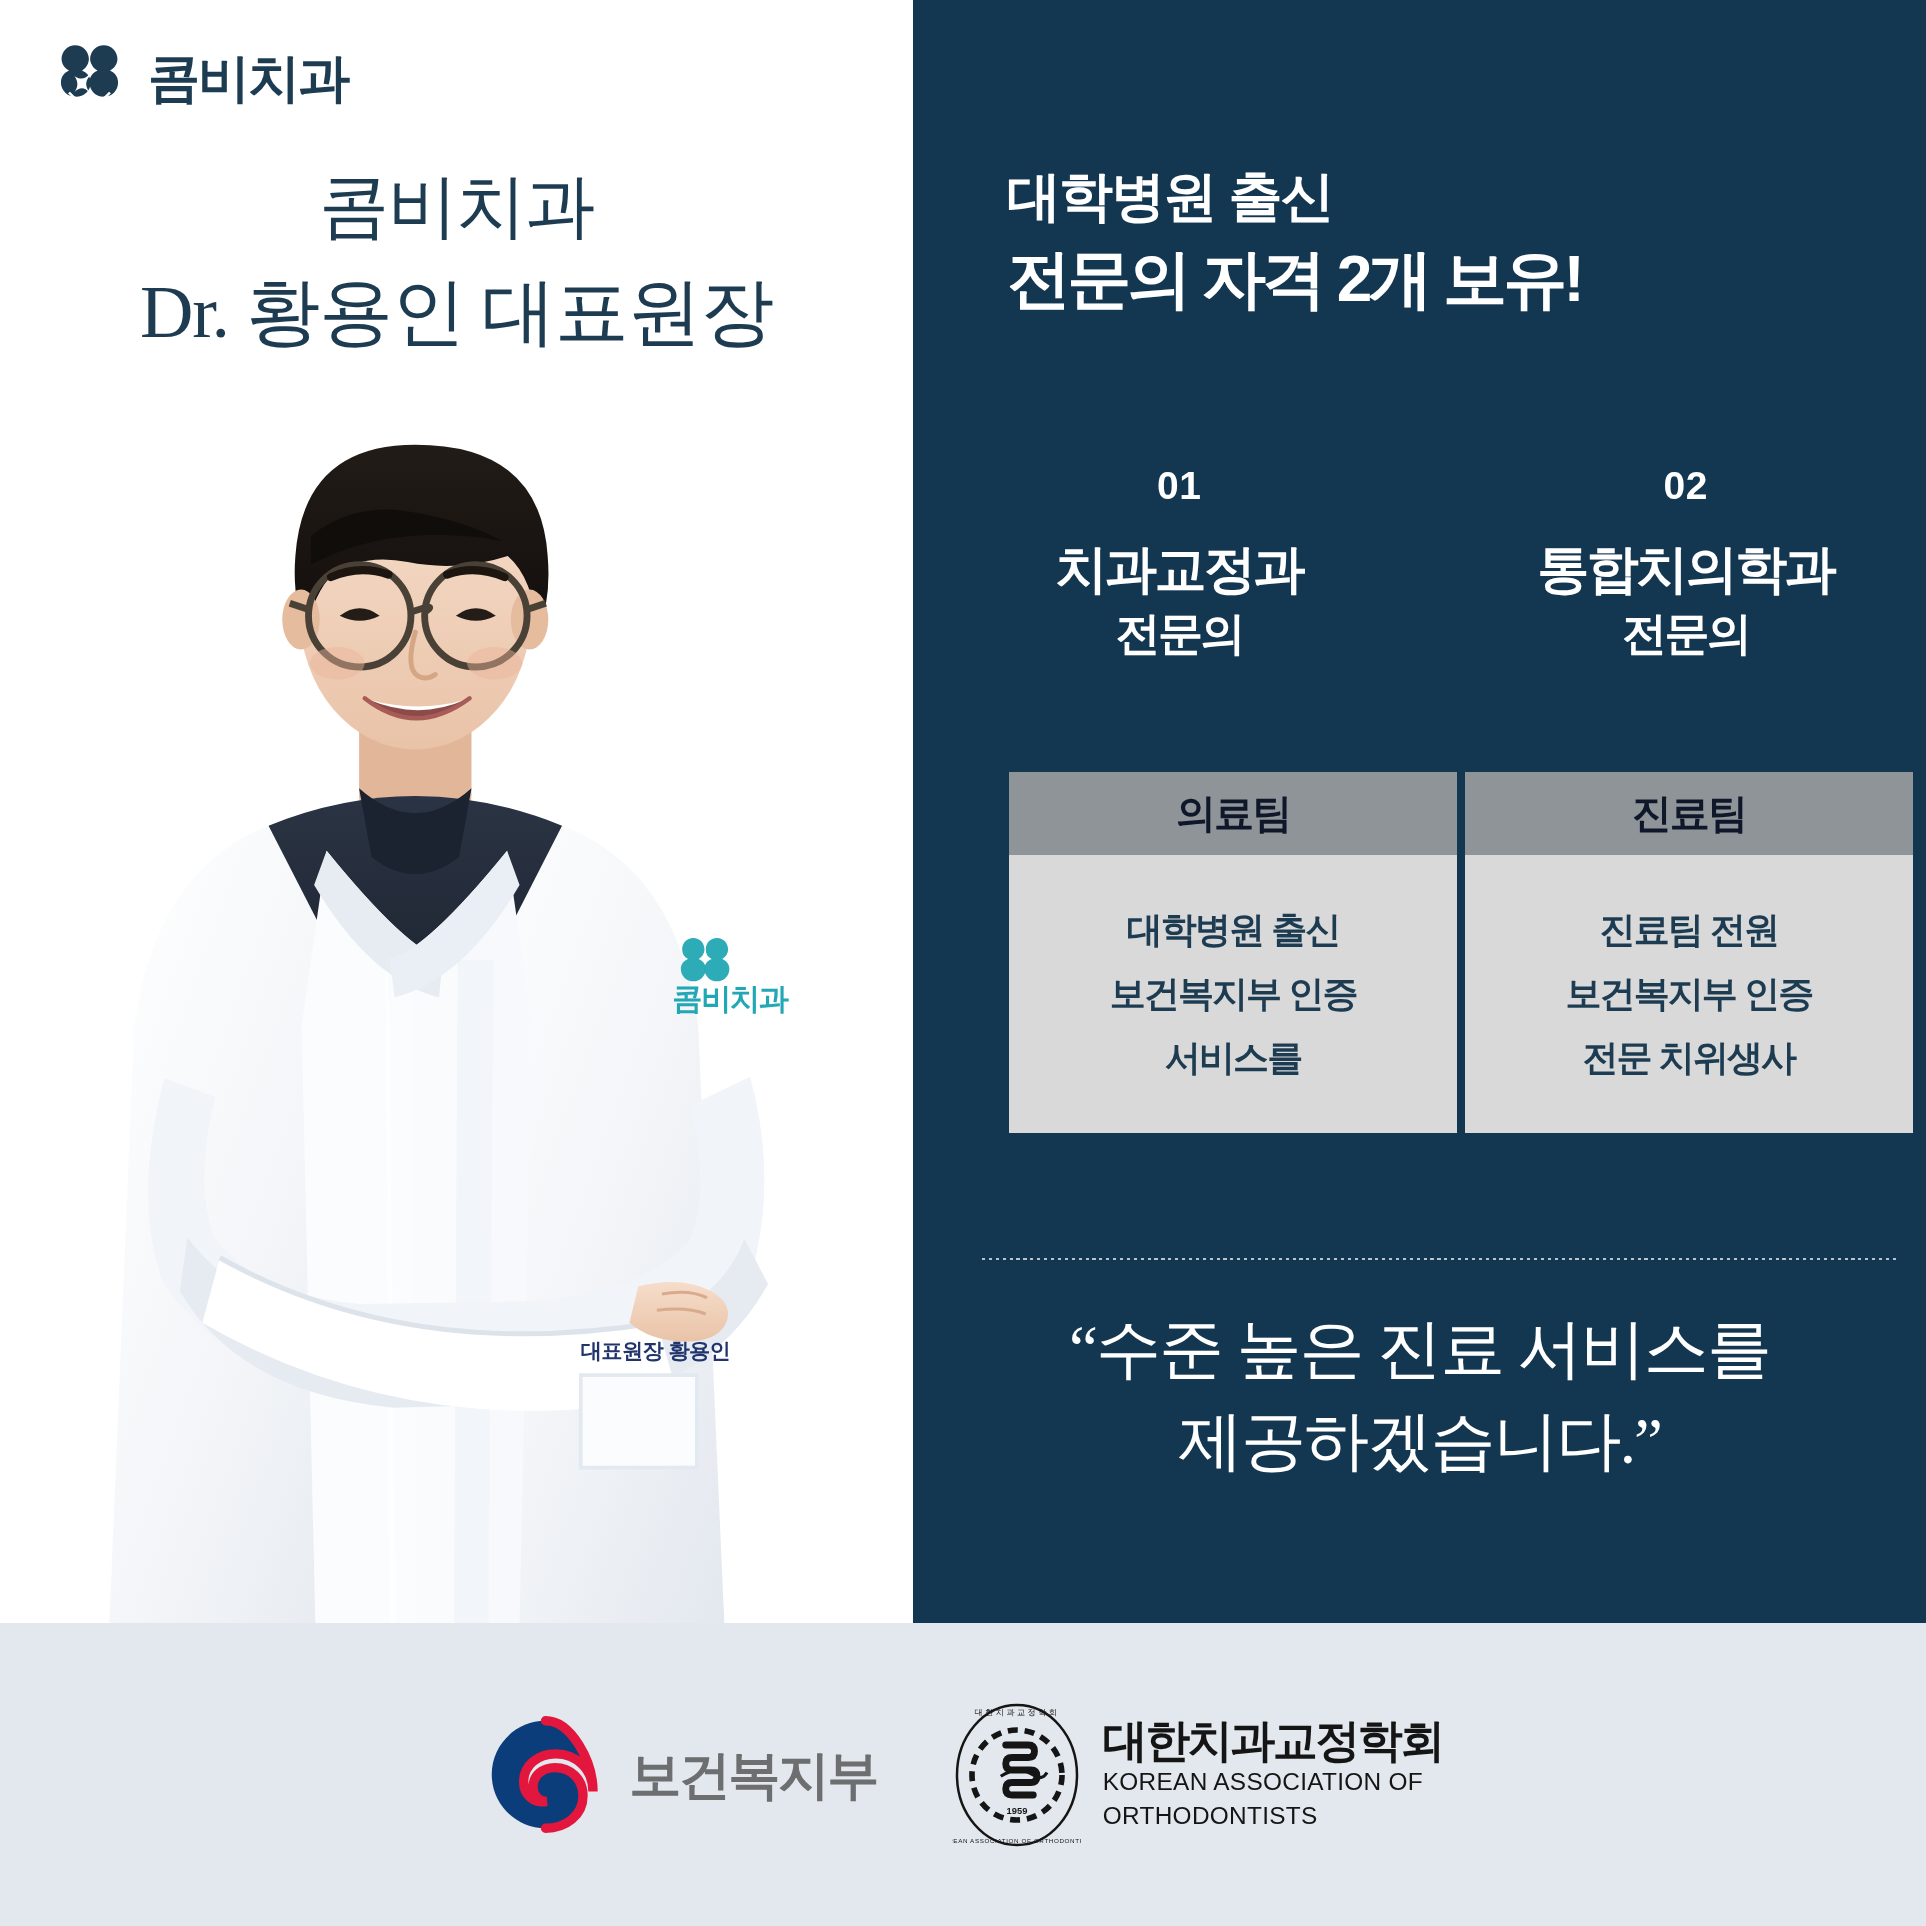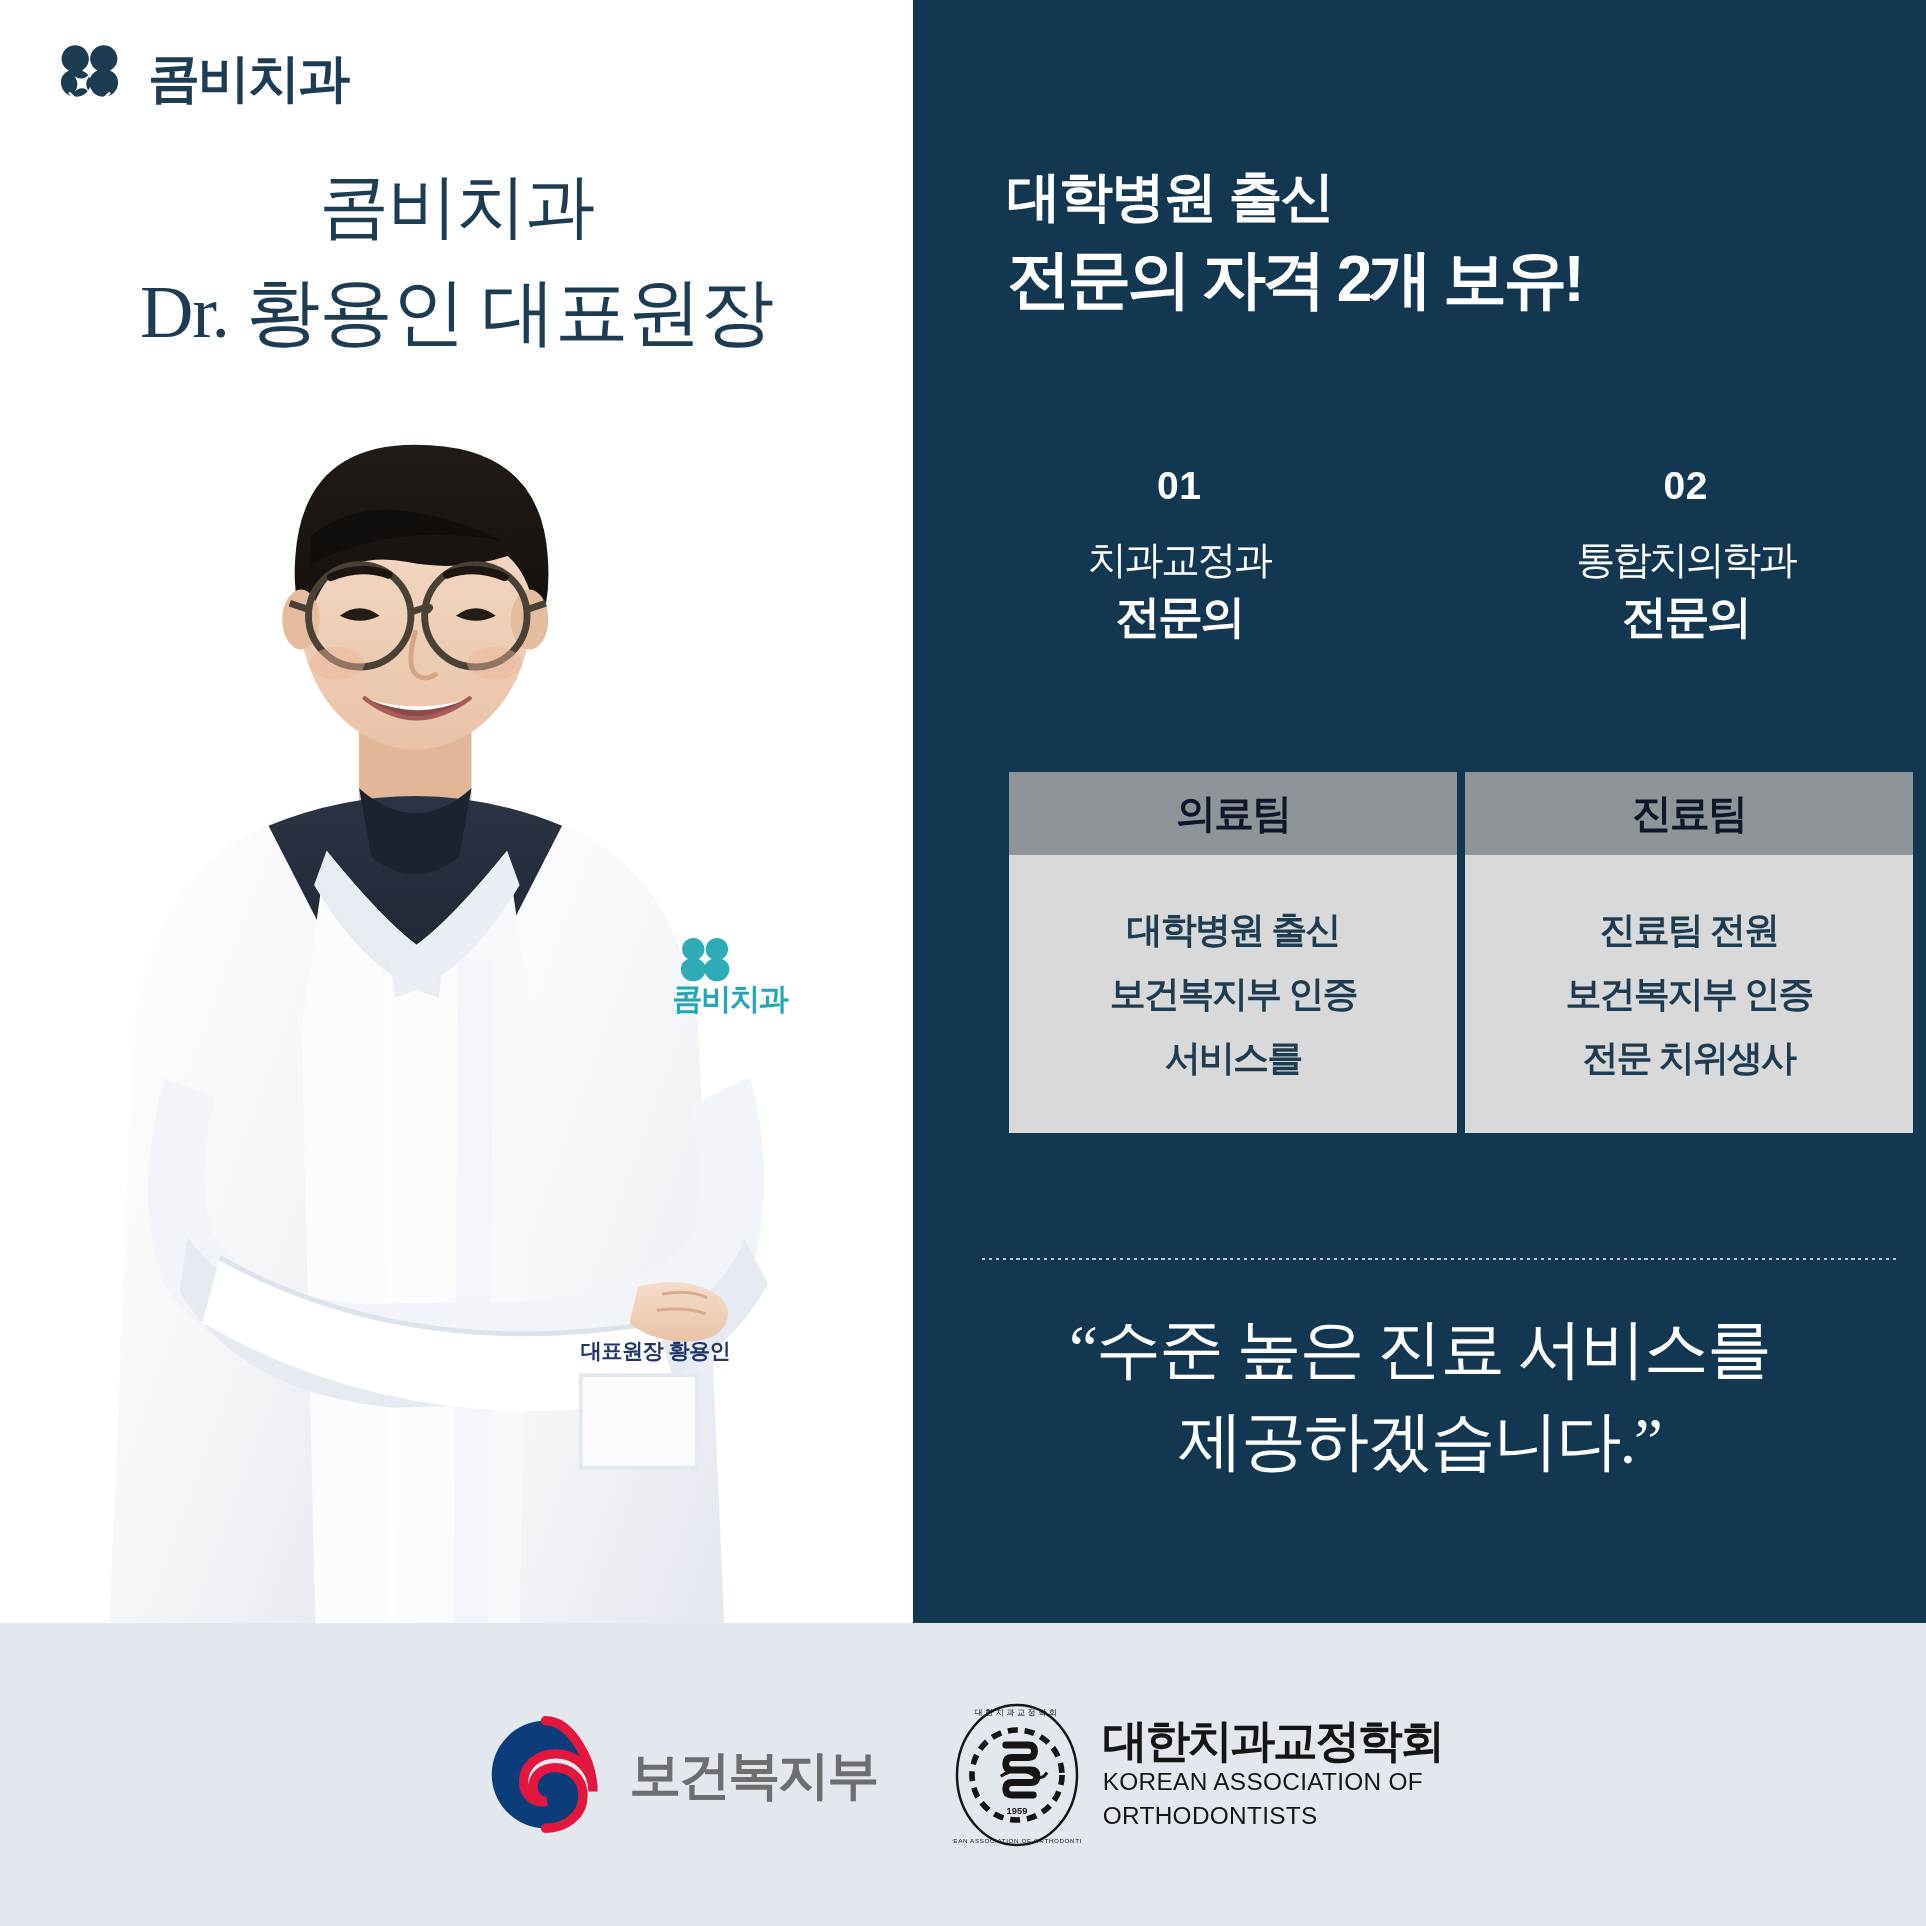--- a/index.html
+++ b/index.html
@@ -73,21 +73,21 @@
     margin-left:13px;
   }
   .spec-col {
     flex:1; text-align:center; color:#ffffff;
   }
   .spec-col .num {
     font-size:39px; font-weight:bold; letter-spacing:0.6px;
     line-height:1.1; display:block;
   }
   .spec-col .dept {
-    font-size:39px; font-weight:normal; letter-spacing:-2.5px;
+    font-size:52px; font-weight:bold; letter-spacing:-2.5px;
     line-height:1.35; display:block; margin-top:26px;
   }
   .spec-col .role {
     font-size:45px; font-weight:bold; letter-spacing:-2.5px;
     line-height:1.35; display:block;
   }
 
   .team-table {
     position:absolute; left:96px; top:772px;
     width:904px; height:361px;

